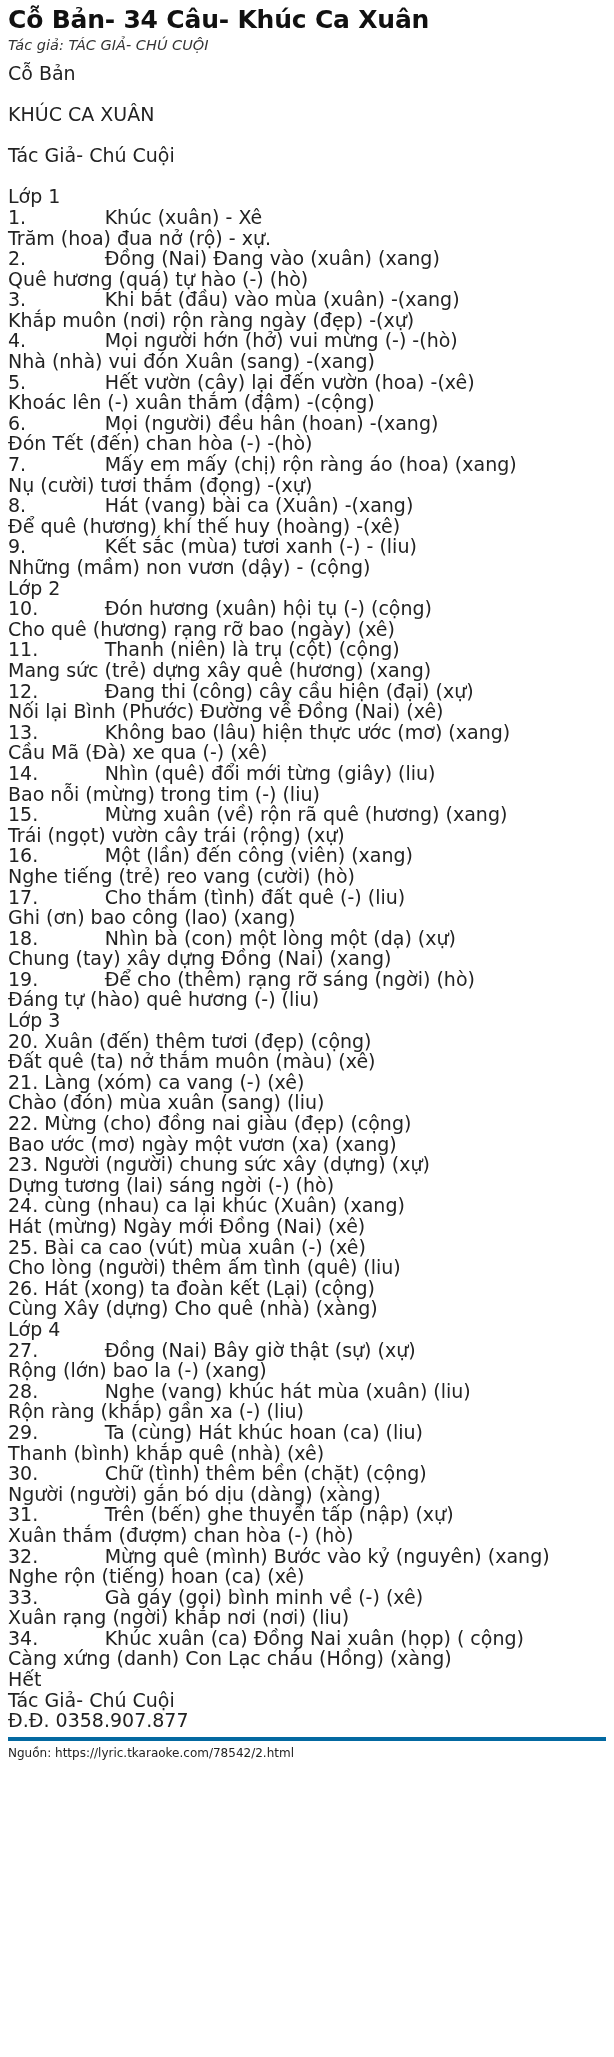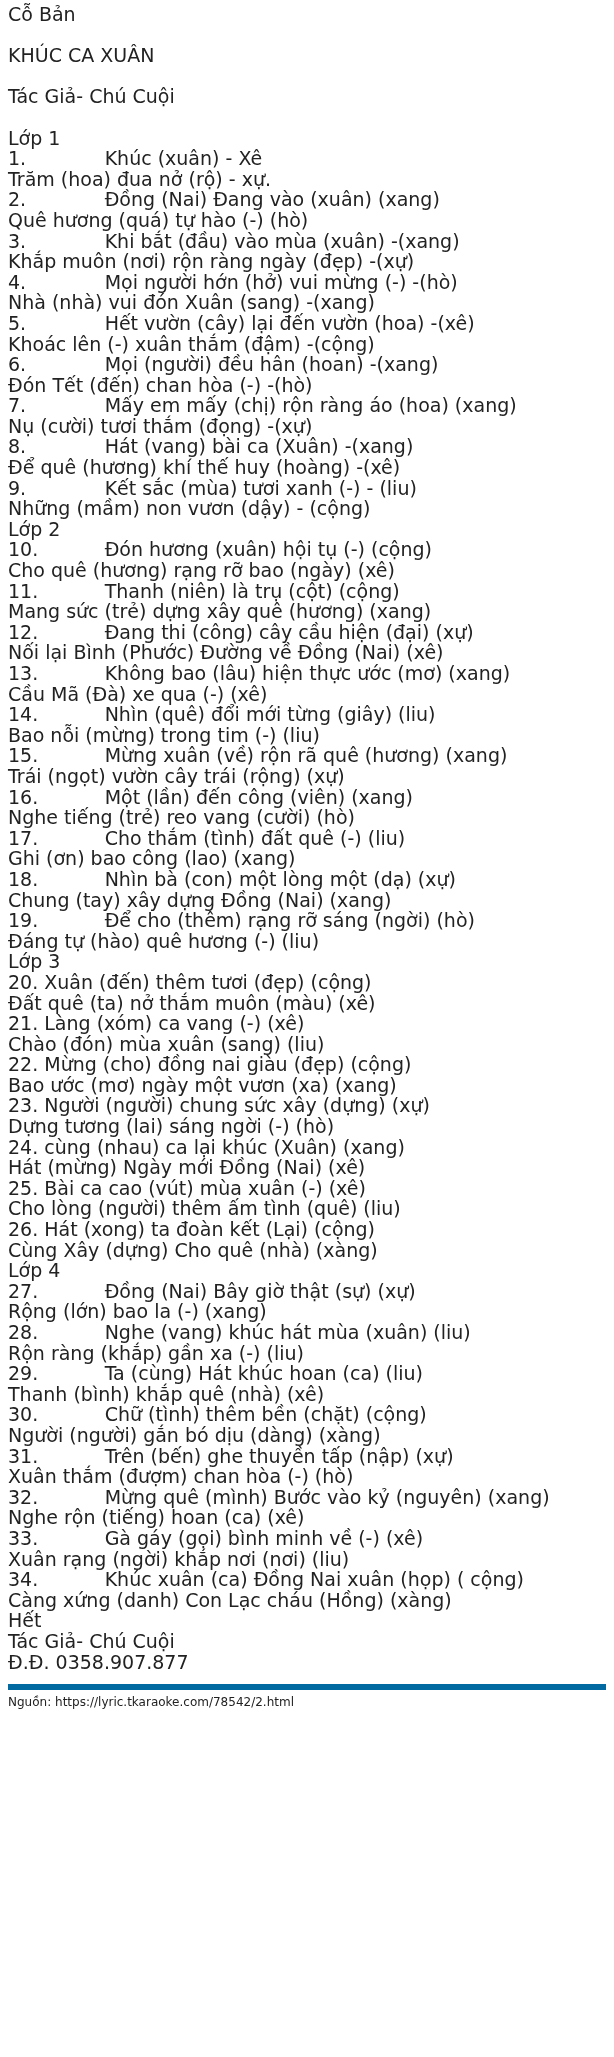--- a/index.html
+++ b/index.html
@@ -41,35 +41,37 @@
   }
   .lyrics .line {
     min-height: 20.6px;
   }
   .lyrics .blank {
     height: 20.6px;
   }
   .source {
     font-size: 12px;
     color: #222222;
-    border-top: 6px solid #0369a1;
-    margin-top: 12px;
+    border-top: 4px solid #0369a1;
+    margin-top: 6px;
     padding: 5px 0 6px 0;
   }
   .source a {
     color: #222222;
     text-decoration: none;
   }
 </style>
 </head>
 <body>
 
 <div class="page">
 
+  <h1 class="title">Cỗ Bản- 34 Câu- Khúc Ca Xuân</h1>
 
+  <div class="author">Tác giả: TÁC GIẢ- CHÚ CUỘI</div>
 
   <div class="lyrics"><div class="line">Cỗ Bản</div><div class="line blank">&nbsp;</div><div class="line">KHÚC CA XUÂN</div><div class="line blank">&nbsp;</div><div class="line">Tác Giả- Chú Cuội</div><div class="line blank">&nbsp;</div><div class="line">Lớp 1</div><div class="line">1.		Khúc (xuân) - Xê</div><div class="line">Trăm (hoa) đua nở (rộ) - xự.</div><div class="line">2.		Đồng (Nai) Đang vào (xuân) (xang)</div><div class="line">Quê hương (quá) tự hào (-) (hò)</div><div class="line">3.		Khi bắt (đầu) vào mùa (xuân) -(xang)</div><div class="line">Khắp muôn (nơi) rộn ràng ngày (đẹp) -(xự)</div><div class="line">4.		Mọi người hớn (hở) vui mừng (-) -(hò)</div><div class="line">Nhà (nhà) vui đón Xuân (sang) -(xang)</div><div class="line">5.		Hết vườn (cây) lại đến vườn (hoa) -(xê)</div><div class="line">Khoác lên (-) xuân thắm (đậm) -(cộng)</div><div class="line">6.		Mọi (người) đều hân (hoan) -(xang)</div><div class="line">Đón Tết (đến) chan hòa (-) -(hò)</div><div class="line">7.		Mấy em mấy (chị) rộn ràng áo (hoa) (xang)</div><div class="line">Nụ (cười) tươi thắm (đọng) -(xự)</div><div class="line">8.		Hát (vang) bài ca (Xuân) -(xang)</div><div class="line">Để quê (hương) khí thế huy (hoàng) -(xê)</div><div class="line">9.		Kết sắc (mùa) tươi xanh (-) - (liu)</div><div class="line">Những (mầm) non vươn (dậy) - (cộng)</div><div class="line">Lớp 2</div><div class="line">10.		Đón hương (xuân) hội tụ (-) (cộng)</div><div class="line">Cho quê (hương) rạng rỡ bao (ngày) (xê)</div><div class="line">11.		Thanh (niên) là trụ (cột) (cộng)</div><div class="line">Mang sức (trẻ) dựng xây quê (hương) (xang)</div><div class="line">12.		Đang thi (công) cây cầu hiện (đại) (xự)</div><div class="line">Nối lại Bình (Phước) Đường về Đồng (Nai) (xê)</div><div class="line">13.		Không bao (lâu) hiện thực ước (mơ) (xang)</div><div class="line">Cầu Mã (Đà) xe qua (-) (xê)</div><div class="line">14.		Nhìn (quê) đổi mới từng (giây) (liu)</div><div class="line">Bao nỗi (mừng) trong tim (-) (liu)</div><div class="line">15.		Mừng xuân (về) rộn rã quê (hương) (xang)</div><div class="line">Trái (ngọt) vườn cây trái (rộng) (xự)</div><div class="line">16.		Một (lần) đến công (viên) (xang)</div><div class="line">Nghe tiếng (trẻ) reo vang (cười) (hò)</div><div class="line">17.		Cho thắm (tình) đất quê (-) (liu)</div><div class="line">Ghi (ơn) bao công (lao) (xang)</div><div class="line">18.		Nhìn bà (con) một lòng một (dạ) (xự)</div><div class="line">Chung (tay) xây dựng Đồng (Nai) (xang)</div><div class="line">19.		Để cho (thêm) rạng rỡ sáng (ngời) (hò)</div><div class="line">Đáng tự (hào) quê hương (-) (liu)</div><div class="line">Lớp 3</div><div class="line">20. Xuân (đến) thêm tươi (đẹp) (cộng)</div><div class="line">Đất quê (ta) nở thắm muôn (màu) (xê)</div><div class="line">21. Làng (xóm) ca vang (-) (xê)</div><div class="line">Chào (đón) mùa xuân (sang) (liu)</div><div class="line">22. Mừng (cho) đồng nai giàu (đẹp) (cộng)</div><div class="line">Bao ước (mơ) ngày một vươn (xa) (xang)</div><div class="line">23. Người (người) chung sức xây (dựng) (xự)</div><div class="line">Dựng tương (lai) sáng ngời (-) (hò)</div><div class="line">24. cùng (nhau) ca lại khúc (Xuân) (xang)</div><div class="line">Hát (mừng) Ngày mới Đồng (Nai) (xê)</div><div class="line">25. Bài ca cao (vút) mùa xuân (-) (xê)</div><div class="line">Cho lòng (người) thêm ấm tình (quê) (liu)</div><div class="line">26. Hát (xong) ta đoàn kết (Lại) (cộng)</div><div class="line">Cùng Xây (dựng) Cho quê (nhà) (xàng)</div><div class="line">Lớp 4</div><div class="line">27.		Đồng (Nai) Bây giờ thật (sự) (xự)</div><div class="line">Rộng (lớn) bao la (-) (xang)</div><div class="line">28.		Nghe (vang) khúc hát mùa (xuân) (liu)</div><div class="line">Rộn ràng (khắp) gần xa (-) (liu)</div><div class="line">29.		Ta (cùng) Hát khúc hoan (ca) (liu)</div><div class="line">Thanh (bình) khắp quê (nhà) (xê)</div><div class="line">30.		Chữ (tình) thêm bền (chặt) (cộng)</div><div class="line">Người (người) gắn bó dịu (dàng) (xàng)</div><div class="line">31.		Trên (bến) ghe thuyền tấp (nập) (xự)</div><div class="line">Xuân thắm (đượm) chan hòa (-) (hò)</div><div class="line">32.		Mừng quê (mình) Bước vào kỷ (nguyên) (xang)</div><div class="line">Nghe rộn (tiếng) hoan (ca) (xê)</div><div class="line">33.		Gà gáy (gọi) bình minh về (-) (xê)</div><div class="line">Xuân rạng (ngời) khắp nơi (nơi) (liu)</div><div class="line">34.		Khúc xuân (ca) Đồng Nai xuân (họp) ( cộng)</div><div class="line">Càng xứng (danh) Con Lạc cháu (Hồng) (xàng)</div><div class="line">Hết</div><div class="line">Tác Giả- Chú Cuội</div><div class="line">Đ.Đ. 0358.907.877</div></div>
 
   <div class="source">
     <span>Nguồn:</span>
     <a href="#">https://lyric.tkaraoke.com/78542/2.html</a>
   </div>
 
 </div>
 

